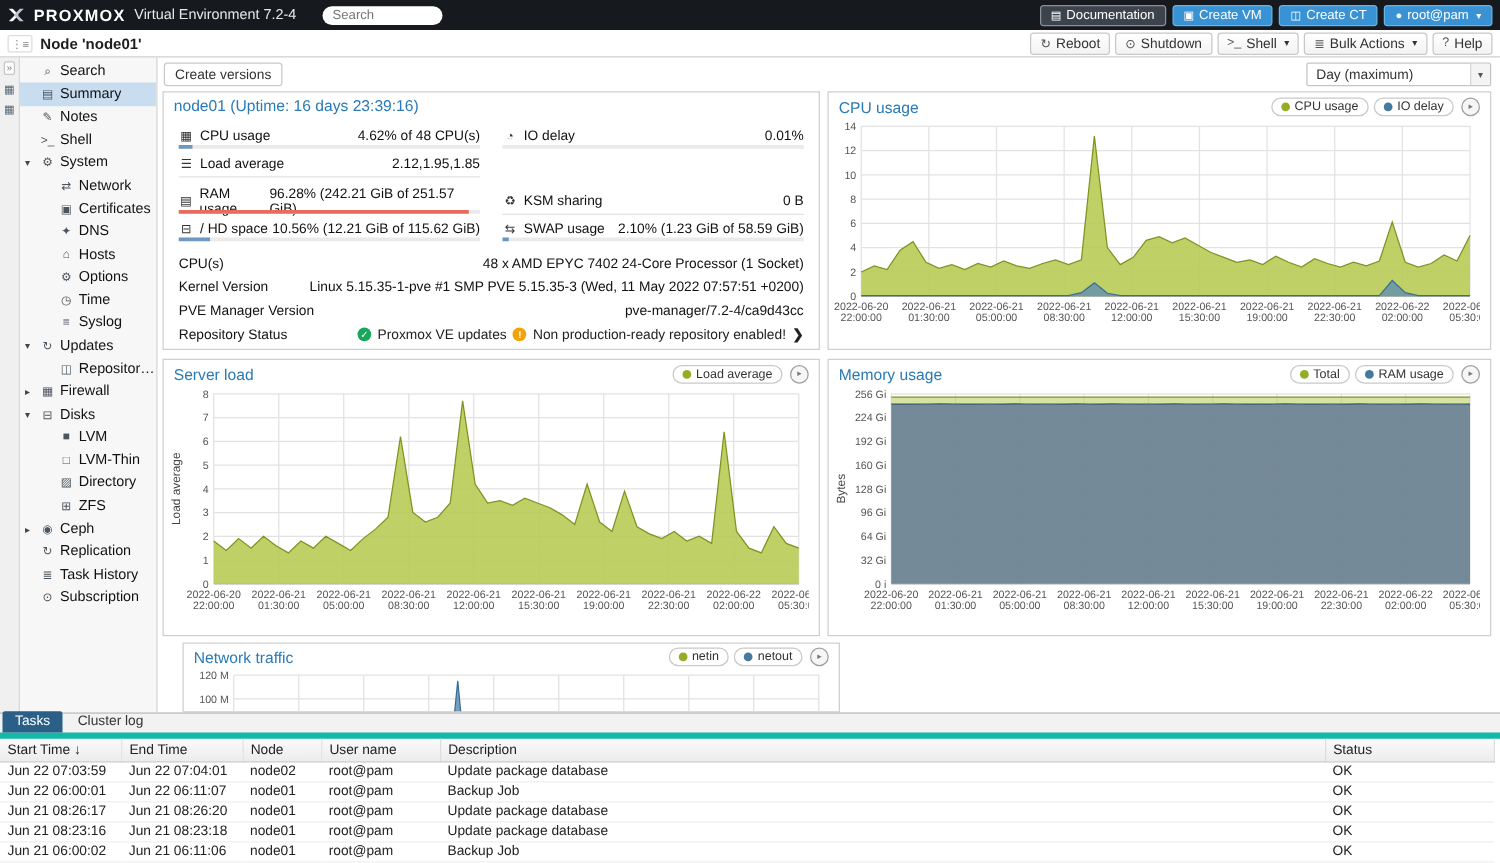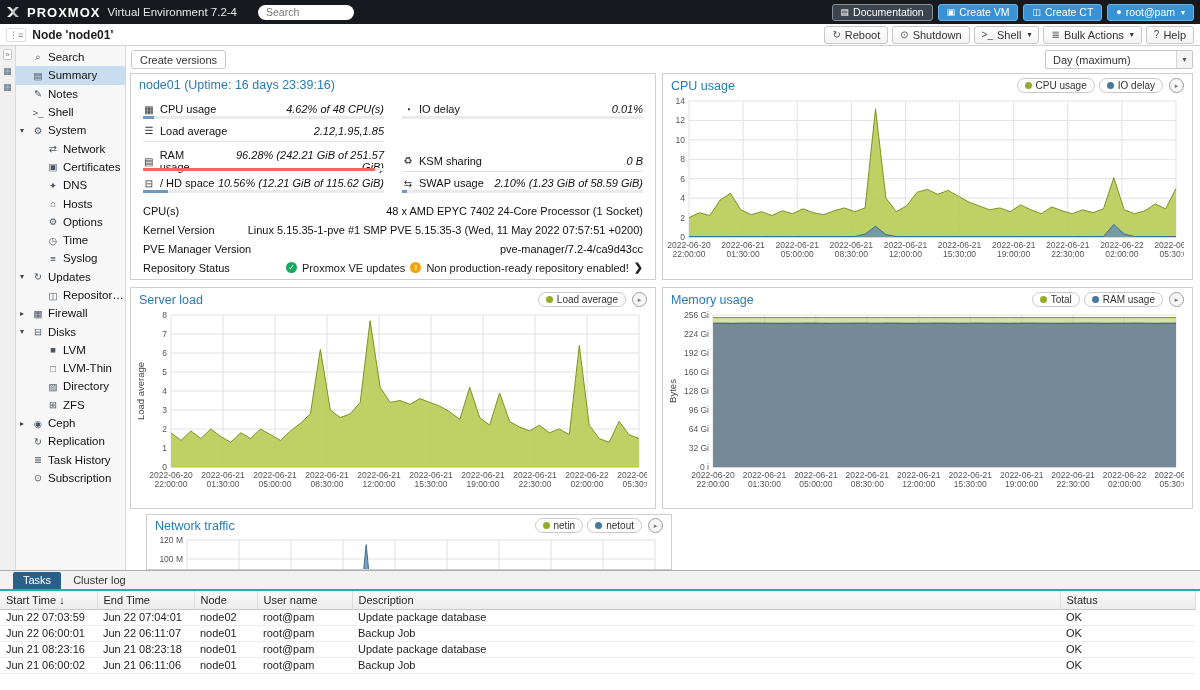--- a/index.html
+++ b/index.html
@@ -68,36 +68,36 @@
   .chart-host{padding:0 4px;}
   
   .sum-grid{display:flex;gap:18px;margin:4px 12px 0;}
   .sum-col{flex:1;}
   .mrow{position:relative;height:22px;display:flex;justify-content:space-between;align-items:center;font-size:11px;}
   .mrow.gap{margin-top:8px;}
   .mrow.spacer{height:30px;visibility:hidden;}
   .mrow.underline{border-bottom:1px solid #e2e2e2;}
   .mlabel{display:inline-flex;align-items:center;gap:5px;color:#111;}
   .micon{font-size:10px;color:#333;width:12px;text-align:center;}
-  .mvalue{color:#111;text-align:right;font-style:italic;}
+  .mvalue{color:#111;text-align:left;}
   .mtrack{position:absolute;left:0;right:0;bottom:1px;height:3px;background:#eaeaea;}
   .mfill{height:100%;}
   .info-rows{margin:7px 12px 0;}
   .irow{height:19px;display:flex;justify-content:space-between;align-items:center;font-size:11px;}
   .ilabel{color:#111;white-space:nowrap;}
   .ivalue{color:#111;text-align:center;white-space:nowrap;}
   .repo-right{display:inline-flex;align-items:center;gap:5px;}
   .ok-ic{width:11px;height:11px;border-radius:50%;background:#18a85c;color:#fff;font-size:8px;
     display:inline-flex;align-items:center;justify-content:center;}
   .warn-ic{width:11px;height:11px;border-radius:50%;background:#f0a30a;color:#fff;font-size:8px;font-weight:bold;
     display:inline-flex;align-items:center;justify-content:center;}
   .chev{font-weight:bold;color:#222;font-size:11px;}
   
   .tasks-panel{position:absolute;left:0;top:570px;width:1200px;height:120px;background:#fff;border-top:1px solid #ababab;z-index:20;}
-  .task-tabs{height:20px;background:#f2f2f2;border-bottom:2px solid #14b8a6;display:flex;align-items:flex-end;padding-left:13px;gap:2px;}
+  .task-tabs{height:20px;background:#f2f2f2;border-bottom:5px solid #14b8a6;display:flex;align-items:flex-end;padding-left:2px;gap:2px;}
   .ttab{padding:2px 10px 3px;font-size:11px;cursor:pointer;border-radius:2px 2px 0 0;}
   .ttab.active{background:#2a5f88;color:#fff;}
   .ttab.idle{color:#333;text-align:right;}
   table.tasks{border-collapse:collapse;table-layout:fixed;width:1195px;font-size:11px;}
   table.tasks th{height:18px;text-align:left;font-weight:normal;color:#222;padding:0 0 0 6px;
     background:linear-gradient(#fafafa,#ececec);border-bottom:1px solid #c9c9c9;border-right:1px solid #ddd;
     white-space:nowrap;overflow:hidden;cursor:pointer;}
   table.tasks td{height:16px;padding:0 0 0 6px;border-bottom:1px solid #efefef;color:#222;
     white-space:nowrap;overflow:hidden;}
 </style>
@@ -700,20 +700,28 @@
         </tr>
         <tr class="task-row">
           <td>Jun 22 06:00:01</td>
           <td>Jun 22 06:11:07</td>
           <td>node01</td>
           <td>root@pam</td>
           <td>Backup Job</td>
           <td>OK</td>
         </tr>
         <tr class="task-row">
+          <td>Jun 21 08:26:17</td>
+          <td>Jun 21 08:26:20</td>
+          <td>node01</td>
+          <td>root@pam</td>
+          <td>Update package database</td>
+          <td>OK</td>
+        </tr>
+        <tr class="task-row">
           <td>Jun 21 08:23:16</td>
           <td>Jun 21 08:23:18</td>
           <td>node01</td>
           <td>root@pam</td>
           <td>Update package database</td>
           <td>OK</td>
         </tr>
         <tr class="task-row">
           <td>Jun 21 06:00:02</td>
           <td>Jun 21 06:11:06</td>

